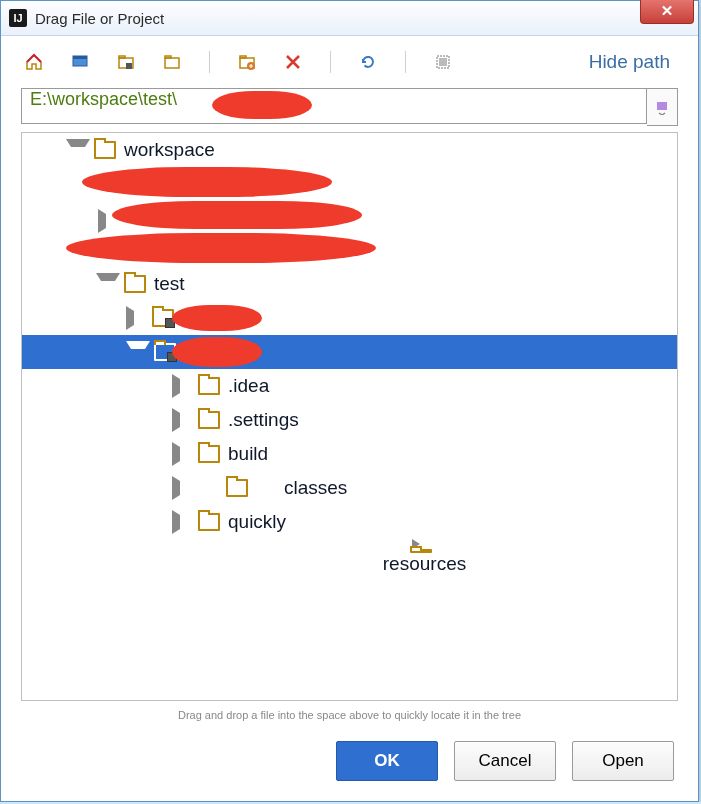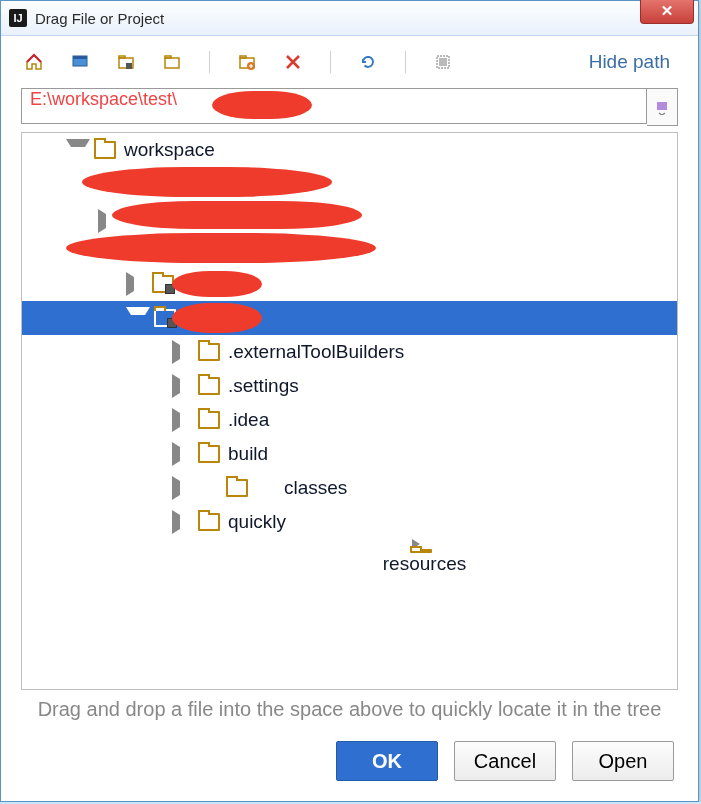--- a/index.html
+++ b/index.html
@@ -6,37 +6,37 @@
   .dialog{position:relative;width:697px;height:800px;margin:0;background:#fff;border:1px solid #5a93c5;box-shadow:0 0 6px rgba(0,0,0,.3);display:flex;flex-direction:column;}
   .titlebar{height:34px;background:linear-gradient(#fdfeff,#e9f1fb);border-bottom:1px solid #bfd6ec;display:flex;align-items:center;position:relative;}
   .titlebar .appicon{width:18px;height:18px;background:#1a1a1a;color:#fff;font-size:11px;font-weight:bold;display:flex;align-items:center;justify-content:center;margin:0 8px;border-radius:2px;}
   .titlebar .title{color:#2b2b2b;font-size:15px;}
   .close-btn{position:absolute;right:4px;top:-2px;width:52px;height:24px;background:linear-gradient(#e5766f,#c8403a);border:1px solid #9b2e28;border-top:none;border-radius:0 0 4px 4px;display:flex;align-items:center;justify-content:center;color:#fff;font-weight:bold;font-size:15px;cursor:pointer;}
   .toolbar{height:36px;display:flex;align-items:center;padding:8px 20px 0;gap:20px;}
   .tbtn{width:26px;height:26px;display:flex;align-items:center;justify-content:center;cursor:pointer;border-radius:2px;}
   .sep{width:1px;height:22px;background:#cfcfcf;margin:0 4px;}
   .hidepath{margin-left:auto;color:#3a6ea5;font-size:19px;cursor:pointer;padding-right:8px;}
   .pathrow{display:flex;align-items:stretch;margin:8px 20px 4px;}
-  .pathinput{flex:1;height:34px;border:1px solid #9a9a9a;padding:0 8px;font-size:18px;color:#ef4444;outline:none;position:relative;}
+  .pathinput{flex:1;height:34px;border:1px solid #9a9a9a;padding:0 8px;font-size:18px;color:#4d7c0f;outline:none;position:relative;}
   .histbtn{width:30px;height:36px;border:1px solid #9a9a9a;border-left:none;display:flex;align-items:center;justify-content:center;cursor:pointer;background:#fafafa;}
   .tree-wrap{flex:1;margin:2px 20px 2px;border:1px solid #bfbfbf;overflow:hidden;position:relative;background:#fff;}
   .tree{font-size:19px;color:#0f172a;position:relative;}
   .node{display:flex;align-items:center;height:34px;white-space:nowrap;}
   .arrow{width:14px;height:14px;margin-right:4px;display:inline-block;}
   .arrow.closed{border-left:8px solid #888;border-top:5px solid transparent;border-bottom:5px solid transparent;}
   .arrow.open{border-top:8px solid #888;border-left:5px solid transparent;border-right:5px solid transparent;}
   .arrow.open.sel{border-top-color:#fff;}
   .folder{width:18px;height:14px;border:2px solid #b8860b;border-radius:1px;margin-right:8px;background:#fff;position:relative;display:inline-block;}
   .folder::before{content:"";position:absolute;top:-5px;left:-2px;width:8px;height:3px;border:2px solid #b8860b;border-bottom:none;background:#fff;}
   .folder.mod::after{content:"";position:absolute;bottom:-3px;right:-3px;width:8px;height:8px;background:#555;border:1px solid #333;}
   .node.selected{background:#2f6fd0;color:#fff;}
   .redblob{position:absolute;background:#ef3b2c;border-radius:50%/60%;pointer-events:none;}
-  .hint{text-align:center;color:#888;font-size:20px;padding:6px 0 10px;}
+  .hint{text-align:center;color:#888;font-size:11px;padding:6px 0 10px;}
   .buttons{display:flex;justify-content:flex-end;gap:16px;padding:10px 24px 20px;}
-  .btn{min-width:100px;height:38px;border:1px solid #9a9a9a;background:linear-gradient(#fdfdfd,#ececec);border-radius:2px;font-size:20px;cursor:pointer;display:flex;align-items:center;justify-content:center;}
+  .btn{min-width:100px;height:38px;border:1px solid #9a9a9a;background:linear-gradient(#fdfdfd,#ececec);border-radius:2px;font-size:17px;cursor:pointer;display:flex;align-items:center;justify-content:center;}
   .btn.primary{background:#2f6fd0;border-color:#245aa8;color:#fff;font-weight:bold;}
   
   svg{display:block;}
 </style>
 </head>
 <body>
 
 <div class="dialog">
 
   <div class="titlebar">
@@ -125,48 +125,48 @@
         <span>workspace</span>
       </div>
 
       <div style="position:relative;height:100px;">
         <span class="redblob" style="left:60px;top:0;width:250px;height:30px;"></span>
         <span class="redblob" style="left:90px;top:34px;width:250px;height:28px;border-radius:40%/60%;"></span>
         <span class="arrow closed" style="position:absolute;left:76px;top:42px;"></span>
         <span class="redblob" style="left:44px;top:66px;width:310px;height:30px;"></span>
       </div>
 
+      <div class="node" style="padding-left:74px;">
+        <span class="arrow open"></span>
+        <span class="folder"></span>
+        <span>test</span>
+      </div>
 
       <div class="node" style="padding-left:104px;position:relative;">
         <span class="arrow closed"></span>
         <span class="folder mod"></span>
         <span class="redblob" style="left:150px;top:4px;width:90px;height:26px;"></span>
       </div>
 
       <div class="node selected" style="padding-left:104px;position:relative;">
         <span class="arrow open sel"></span>
         <span class="folder mod" style="border-color:#fff;background:transparent;"></span>
         <span class="redblob" style="left:150px;top:2px;width:90px;height:30px;"></span>
       </div>
 
       <div id="children">
           <div class="node" style="padding-left: 150px;">
             <span class="arrow closed"></span>
             <span class="folder"></span>
-            <span>.externalToolBuilders</span>
+            <span>.idea</span>
           </div>
           <div class="node" style="padding-left: 150px;">
             <span class="arrow closed"></span>
             <span class="folder"></span>
             <span>.settings</span>
-          </div>
-          <div class="node" style="padding-left: 150px;">
-            <span class="arrow closed"></span>
-            <span class="folder"></span>
-            <span>.idea</span>
           </div>
           <div class="node" style="padding-left: 150px;">
             <span class="arrow closed"></span>
             <span class="folder"></span>
             <span>build</span>
           </div>
           <div class="node" style="padding-left: 150px; gap: 28px;">
             <span class="arrow closed"></span>
             <span class="folder"></span>
             <span>classes</span>

